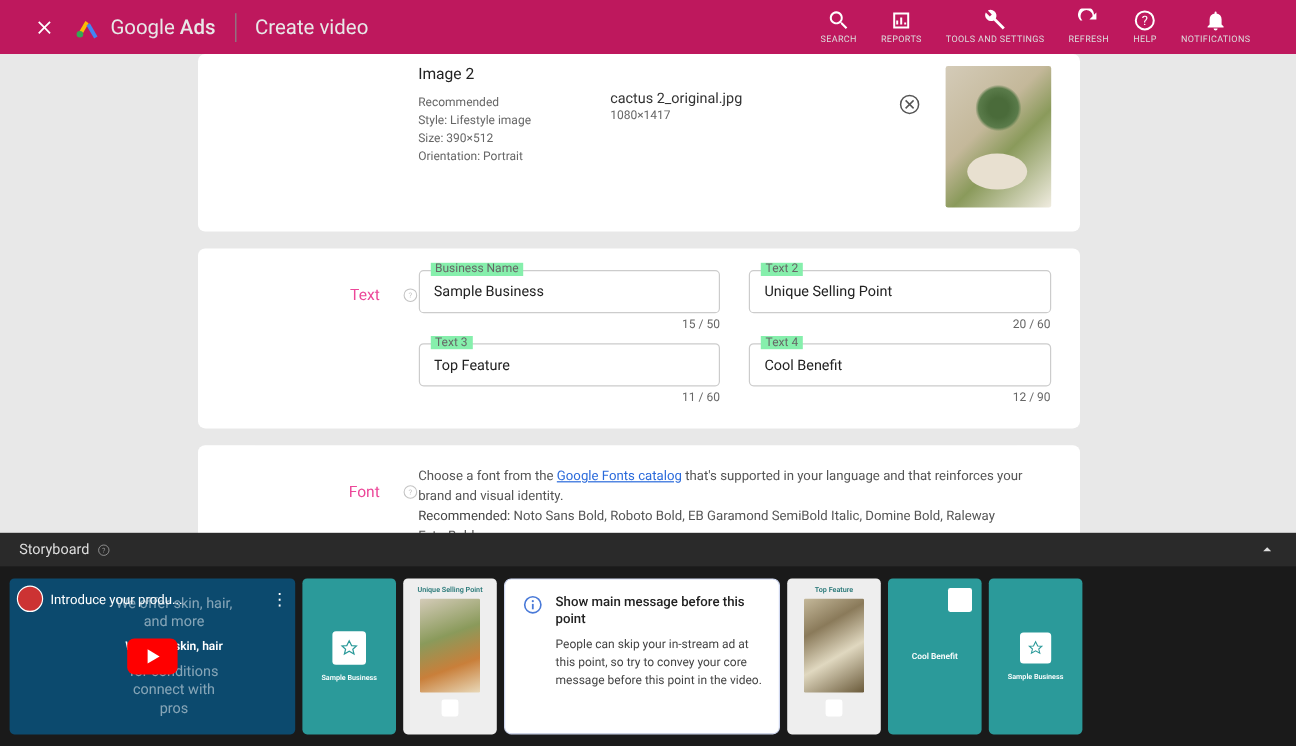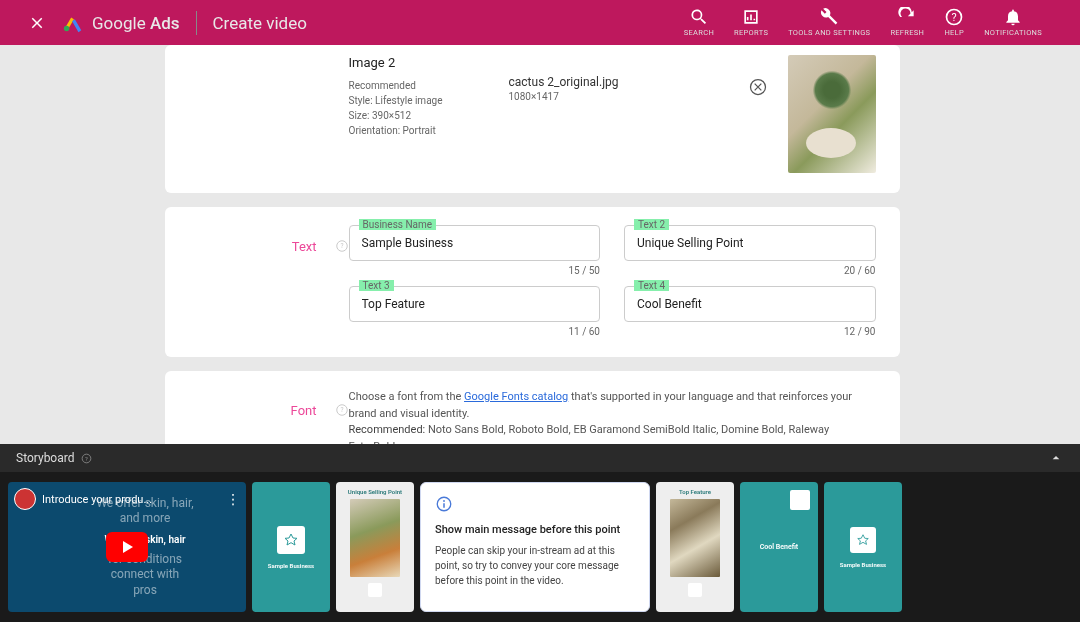--- a/index.html
+++ b/index.html
@@ -53,21 +53,21 @@
 .select-box.weight::after { content:"▼"; font-size:8px; position:absolute; right:12px; color:#555; }
 
 
 .storyboard-bar { position:absolute; bottom:0; left:0; right:0; background:#2a2a2a; }
 .sb-header { height:28px; display:flex; align-items:center; padding:0 16px; color:#ddd; font-size:12px; gap:6px;}
 .sb-header .help { width:13px; height:13px; opacity:0.7;}
 .sb-header .spacer { flex:1; }
 .sb-header .chev { width:16px; height:16px; cursor:pointer; fill:#ddd;}
 .sb-body { height:150px; background:#1a1a1a; display:flex; gap:6px; padding:10px 8px; align-items:stretch; }
 
-.frame { background:#2b9a9a; border-radius:4px; position:relative; overflow:hidden; flex-shrink:0;flex-direction:column;}
+.frame { background:#2b9a9a; border-radius:4px; position:relative; overflow:hidden; flex-shrink:0;}
 .frame.video { width:238px; background:#0c4a6e; display:flex; align-items:center; justify-content:center; flex-direction:column;padding-left:36px;}
 .frame.video .yt-top{position:absolute;top:6px;left:6px;right:6px;display:flex;align-items:center;gap:6px;}
 .frame.video .yt-top .av{width:22px;height:22px;background:#c33;border-radius:50%;border:1px solid #fff;}
 .frame.video .yt-top .tt{color:#fff;font-size:11px;flex:1;white-space:nowrap;overflow:hidden;}
 .frame.video .yt-top .more{color:#fff;font-size:14px;}
 .frame.video .blur-text{color:rgba(255,255,255,0.5);font-size:12px;text-align:center;line-height:1.3;padding:0 30px;}
 .frame.video .blur-text .strong{color:#fff;font-size:10px;font-weight:600;display:block;margin:6px 0;}
 .frame.video .play{position:absolute;width:42px;height:30px;background:#f00;border-radius:6px;display:flex;align-items:center;justify-content:center;top:50%;left:50%;transform:translate(-50%,-50%);}
 .frame.video .play::before{content:"";border-left:10px solid #fff;border-top:6px solid transparent;border-bottom:6px solid transparent;margin-left:2px;}
 

